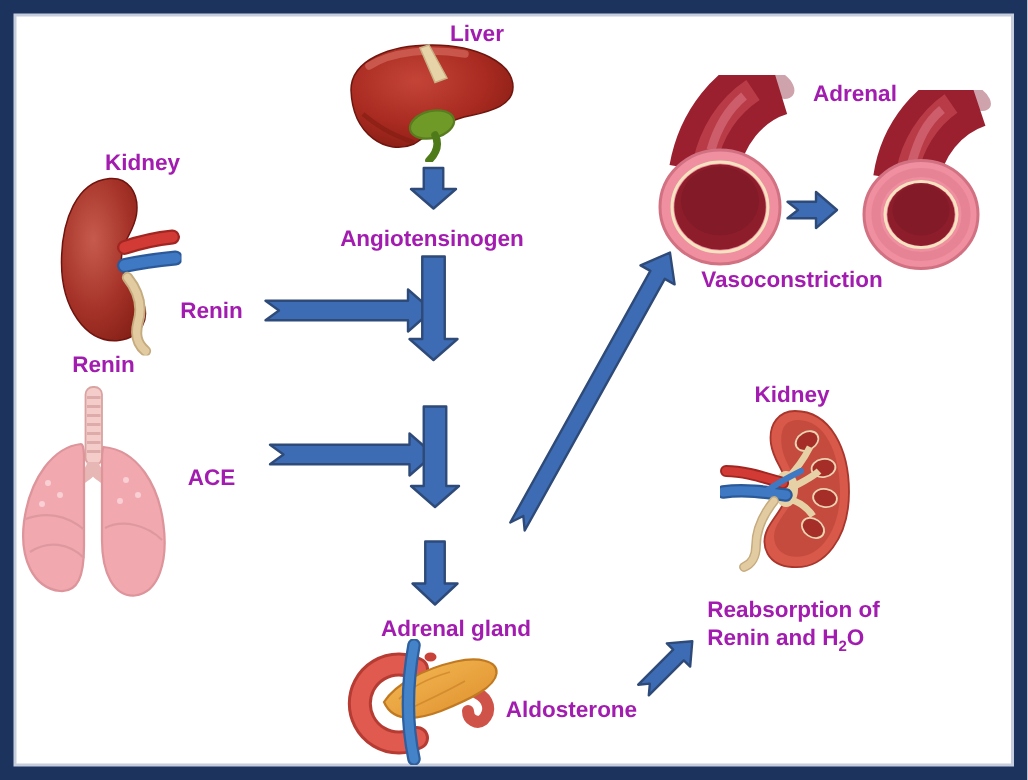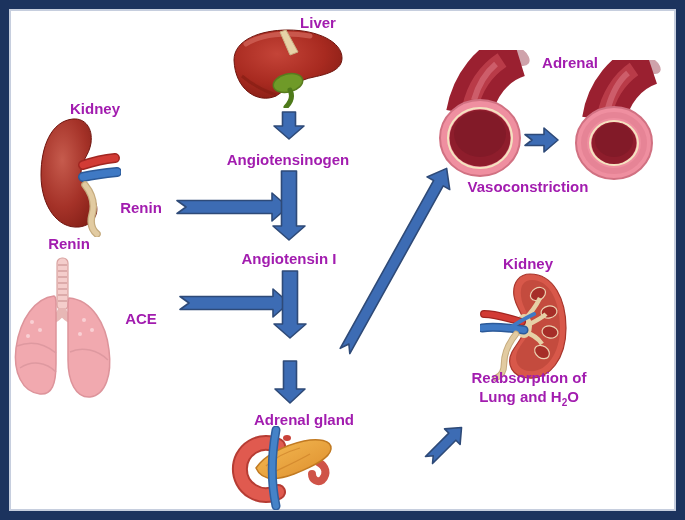--- a/index.html
+++ b/index.html
@@ -156,24 +156,24 @@
       </g>
     </g>
   </svg>
 
   <div class="lbl" style="left:318px; top:13px;">Liver</div>
   <div class="lbl" style="left:95px;  top:99px;">Kidney</div>
   <div class="lbl" style="left:141px; top:198px;">Renin</div>
   <div class="lbl" style="left:69px;  top:234px;">Renin</div>
   <div class="lbl" style="left:141px; top:309px;">ACE</div>
   <div class="lbl" style="left:288px; top:150px;">Angiotensinogen</div>
-  <div class="lbl" style="left:289px; top:249px;">Angiotensin I</div>
   <div class="lbl" style="left:304px; top:410px;">Adrenal gland</div>
+  <div class="lbl" style="left:381px; top:464px;">Aldosterone</div>
   <div class="lbl" style="left:570px; top:53px;">Adrenal</div>
   <div class="lbl" style="left:528px; top:177px;">Vasoconstriction</div>
   <div class="lbl" style="left:528px; top:254px;">Kidney</div>
 
-  <div class="lbl" style="left:529px; top:368px; text-align:center;">
+  <div class="lbl" style="left:529px; top:397px; ">
     <span>Reabsorption of</span><br>
-    <span>Lung and H</span><sub>2</sub><span>O</span>
+    <span>Renin and H</span><sub>2</sub><span>O</span>
   </div>
 
 </div>
 
 </body></html>

